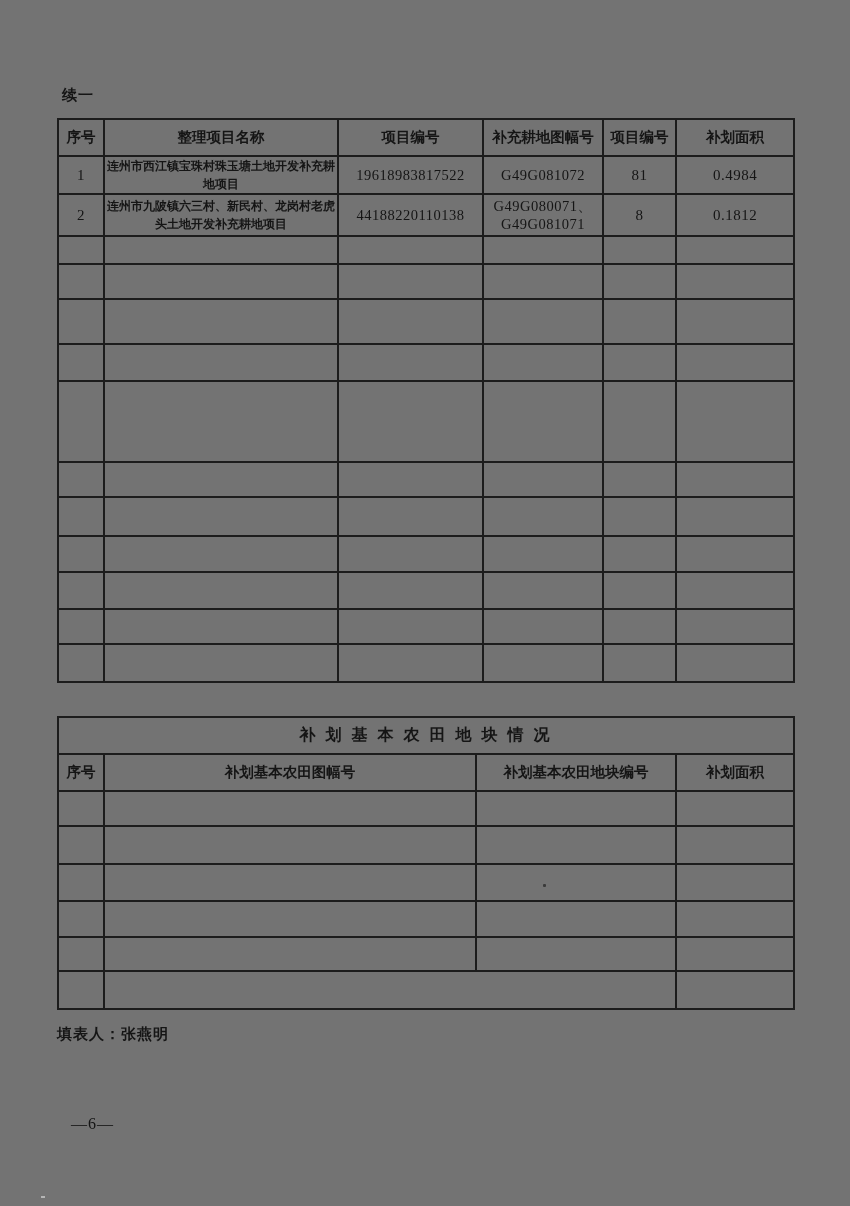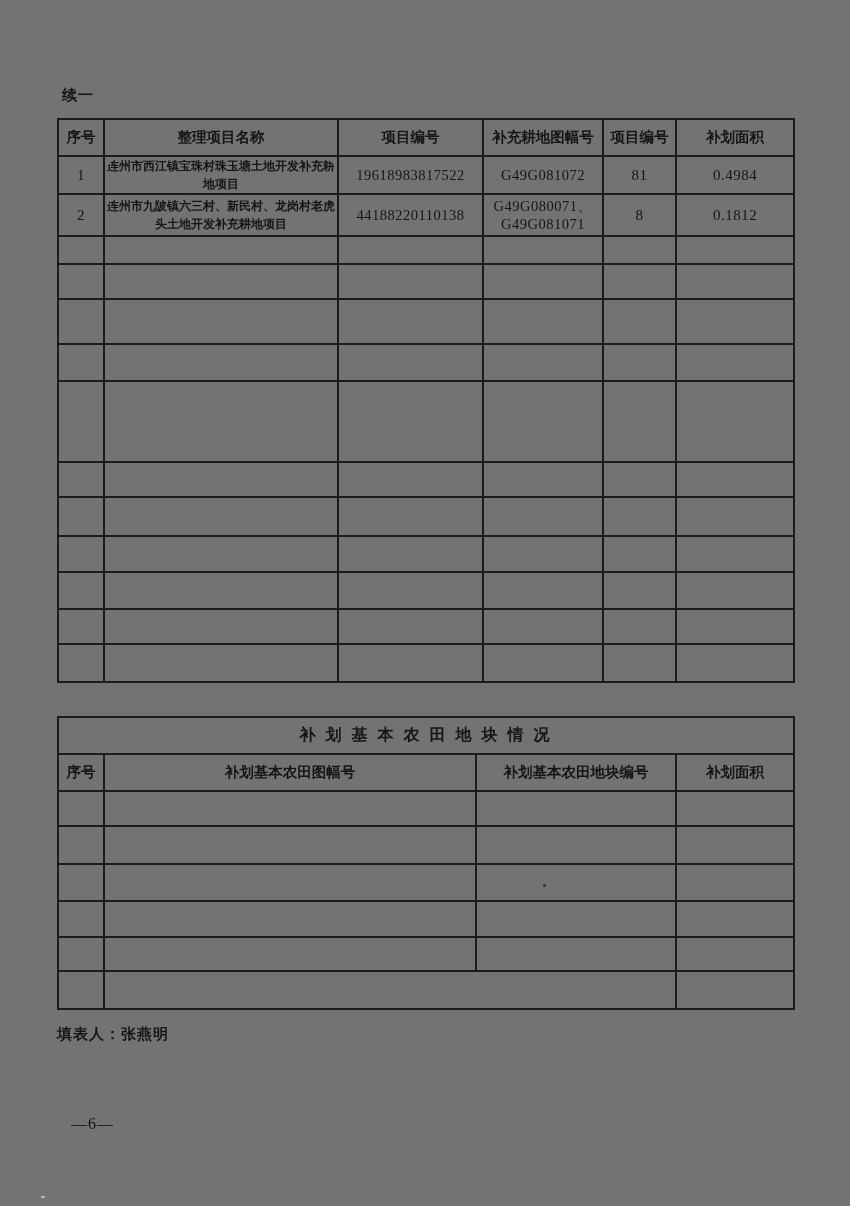--- a/index.html
+++ b/index.html
@@ -48,21 +48,20 @@
     font-weight: bold;
     margin-top: 48px;
   }
   td.num-cell  { font-size: 15px; letter-spacing: .5px; }
   td.code-cell { font-size: 14.5px; line-height: 1.25; white-space: pre-line; letter-spacing: .5px; }
   td.name-cell {
     font-size: 12px;
     font-weight: bold;
     line-height: 1.5;
     padding: 1px 6px;
-    border-radius: 17px;
   }
   .filler-label {
     position: absolute;
     left: 57px;
     top: 1025px;
     font-size: 15px;
     font-weight: bold;
     letter-spacing: 1px;
   }
   .page-number {

